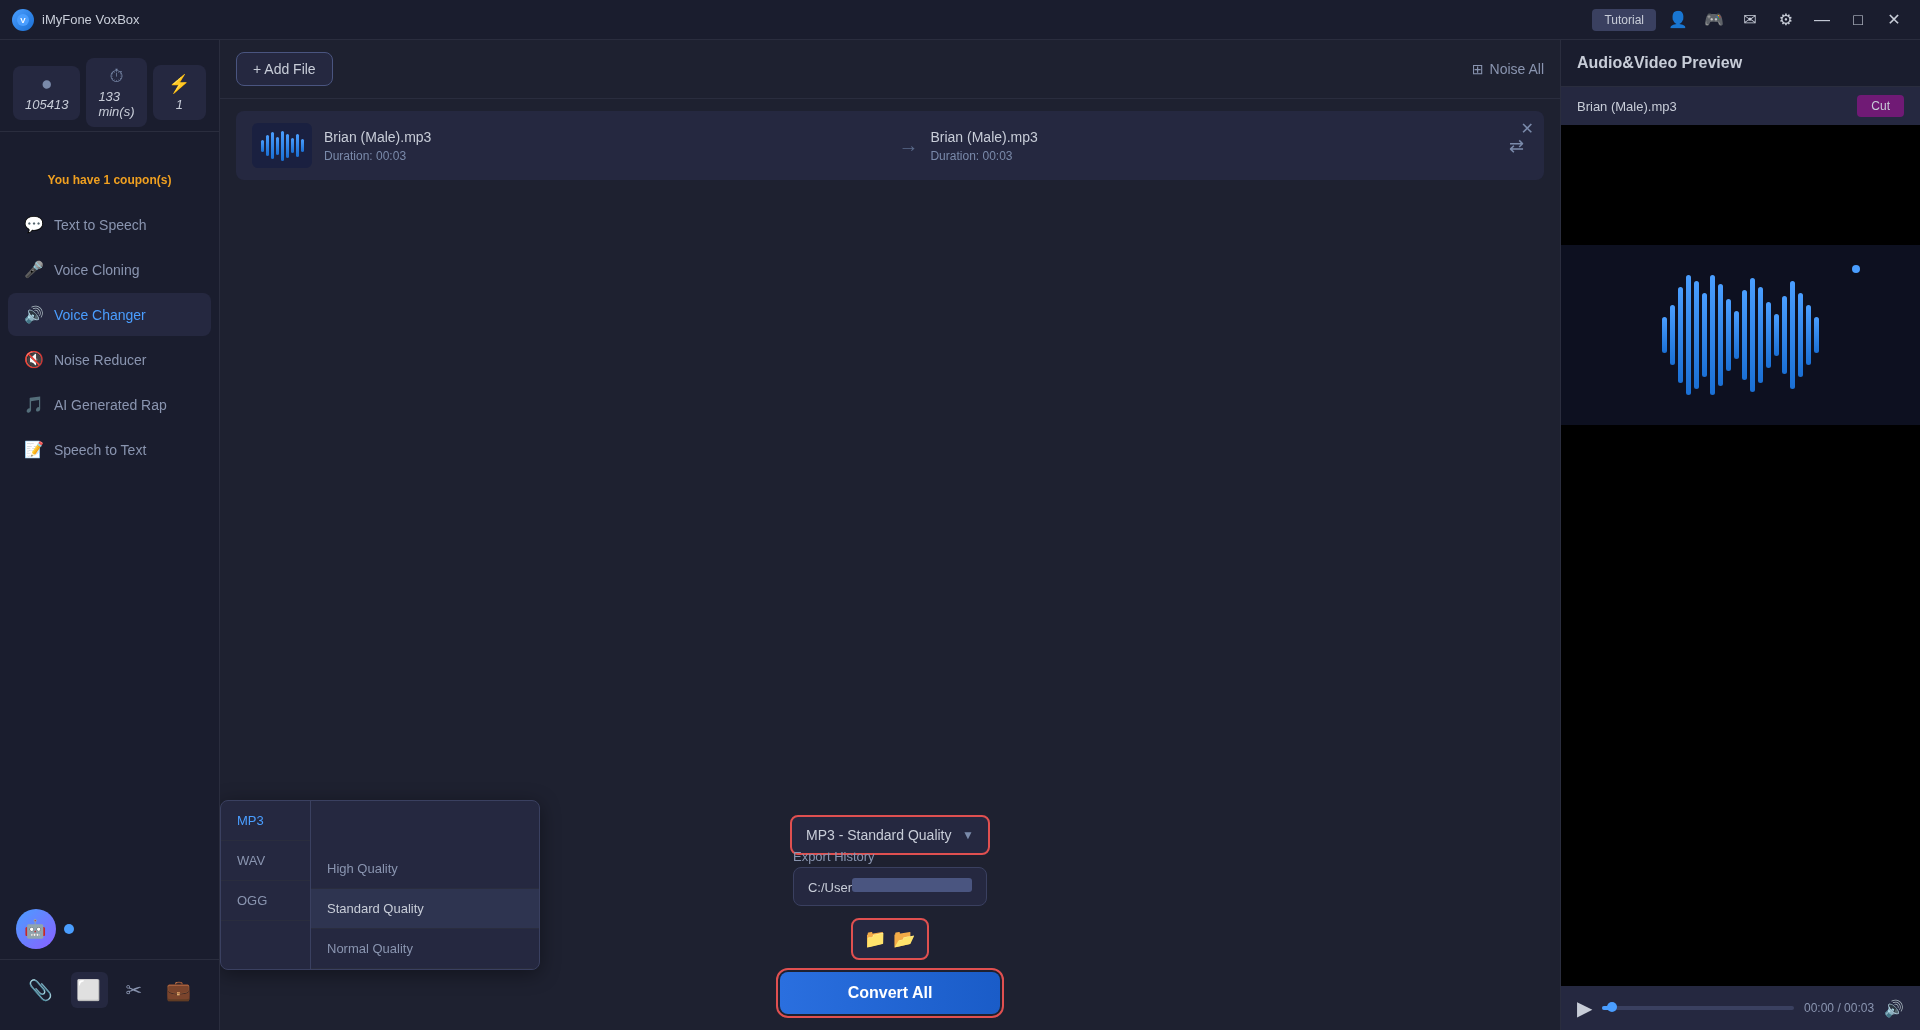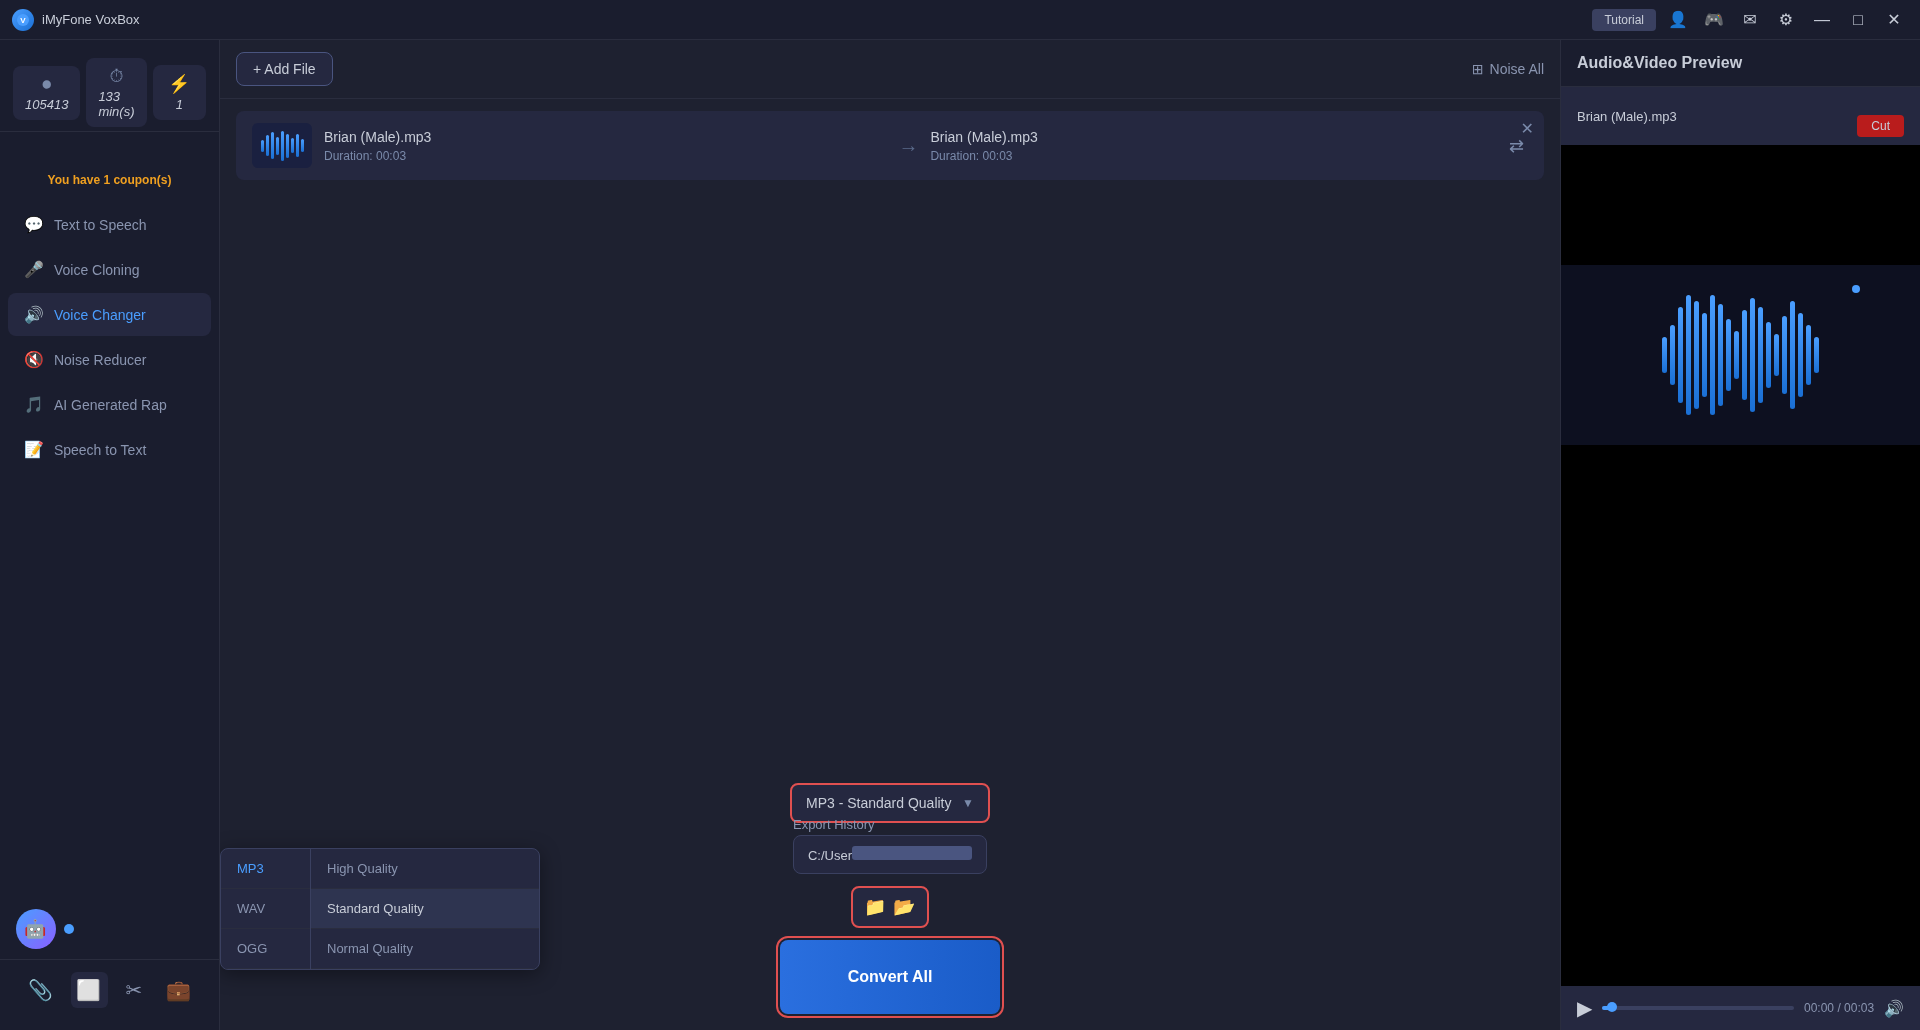--- a/index.html
+++ b/index.html
@@ -328,20 +328,21 @@
       padding: 12px 16px;
       font-size: 13px;
       color: #8a95b0;
       cursor: pointer;
       border-bottom: 1px solid #2a2d3e;
     }
     .dropdown-col-item.selected { color: #4a9eff; }
     .dropdown-quality-col {
       flex: 1;
       border-right: none;
+      margin-top: 48px;
     }
     .quality-item {
       padding: 12px 16px;
       font-size: 13px;
       color: #8a95b0;
       cursor: pointer;
       border-bottom: 1px solid #2a2d3e;
     }
     .quality-item.selected { background: #2e3450; color: #c8cdd8; }
 
@@ -415,21 +416,21 @@
       color: #8a95b0;
       position: absolute;
       top: -18px;
       left: 0;
     }
 
     .convert-all-btn {
       background: linear-gradient(90deg, #2a6fdf, #1a5cc8);
       border: none;
       color: white;
-      padding: 28px 40px;
+      padding: 12px 40px;
       border-radius: 8px;
       font-size: 16px;
       font-weight: 600;
       cursor: pointer;
       min-width: 220px;
       outline: 2px solid #e05050;
       outline-offset: 2px;
     }
 
     
@@ -458,28 +459,27 @@
       align-items: center;
       justify-content: space-between;
       padding: 8px 16px;
       background: #252840;
     }
     .preview-filename {
       font-size: 13px;
       color: #c8cdd8;
     }
     .cut-btn {
-      background: #b91c1c;
+      background: #701a75;
       border: none;
       color: #c8cdd8;
       padding: 4px 14px;
       border-radius: 4px;
       font-size: 12px;
       cursor: pointer;
-      margin-top: 20px;
     }
     .preview-video-area {
       flex: 1;
       background: #0a0c14;
       display: flex;
       flex-direction: column;
     }
     .preview-black-top {
       height: 120px;
       background: #000;

